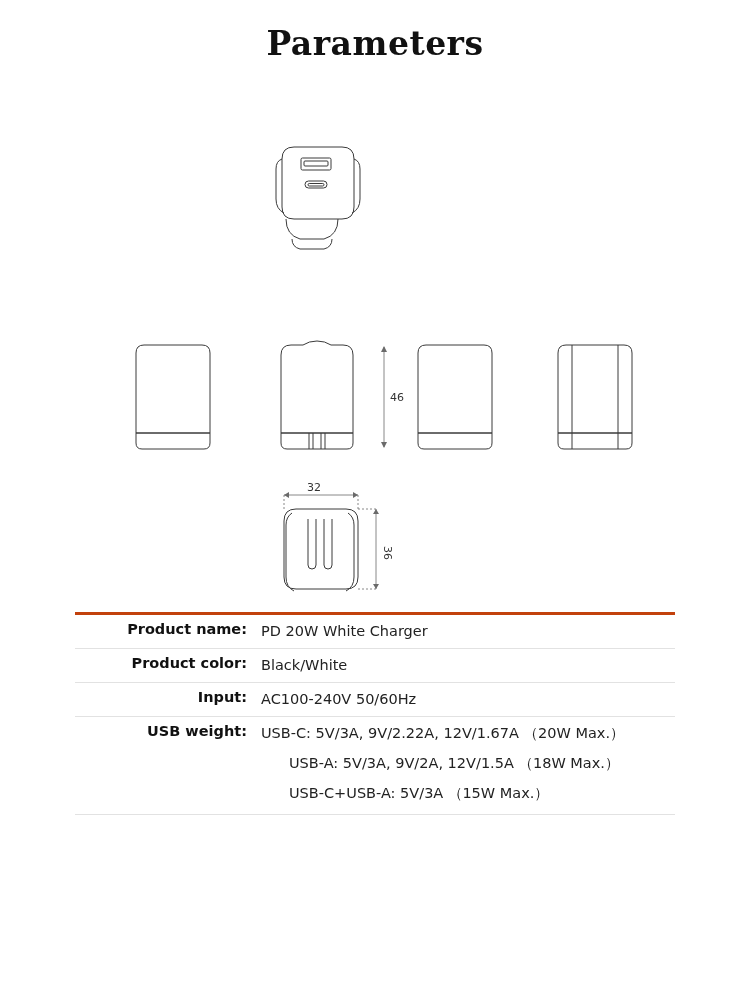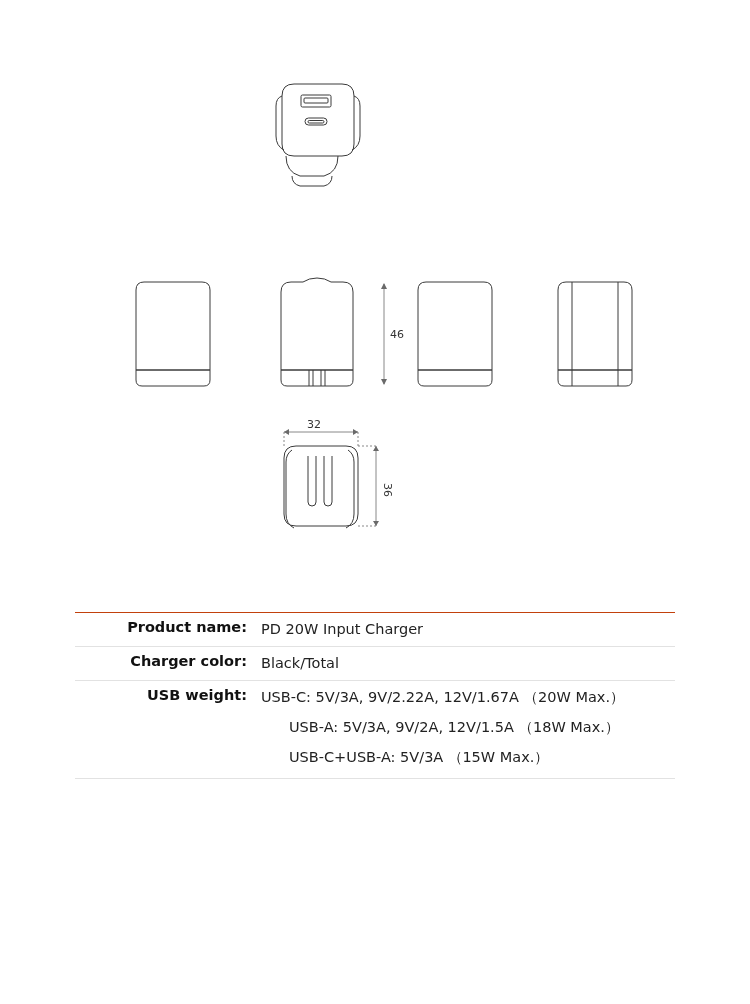--- a/index.html
+++ b/index.html
@@ -47,21 +47,21 @@
     top: 612px;
     left: 75px;
     width: 600px;
     border-collapse: collapse;
     font-size: 14.5px;
   }
   .spec-table tr {
     border-bottom: 1px solid #e2e2e2;
   }
   .spec-table tr:first-child {
-    border-top: 1px solid #c2410c;
+    border-top: 3px solid #c2410c;
   }
   .spec-table td {
     padding: 6px 0 6px 0;
     vertical-align: top;
   }
   .spec-label {
     width: 172px;
     text-align: right;
     padding-right: 14px !important;
     font-weight: bold;
@@ -79,20 +79,21 @@
     padding-top: 9px;
     margin-left: 28px;
   }
   .usb-out td { padding-bottom: 10px !important; }
 </style>
 </head>
 <body>
 
 <div class="page">
 
+  <div class="title">Parameters</div>
 
   <div class="drawings">
 
     <svg class="dwg" style="left:260px; top:62px;" width="140" height="140" viewBox="0 0 140 140">
       <g fill="none" stroke="#3a3a3a" stroke-width="1">
 
         <path d="M22 34 q0 -12 12 -12 h48 q12 0 12 12 v48 q0 12 -12 12 h-48 q-12 0 -12 -12 z"></path>
 
         <path d="M16 44 q0 -8 6 -10"></path>
         <path d="M100 44 q0 -8 -6 -10"></path>
@@ -186,25 +187,29 @@
       </g>
       <text x="126" y="70" font-size="11" fill="#333" font-family="DejaVu Sans, Liberation Sans, sans-serif" transform="rotate(90 126 70)" text-anchor="middle">36</text>
     </svg>
 
   </div>
 
   <table class="spec-table">
     <tbody>
       <tr>
         <td class="spec-label">Product name:</td>
-        <td class="spec-value">PD 20W  Input Charger</td>
+        <td class="spec-value">PD 20W  White Charger</td>
       </tr>
       <tr>
-        <td class="spec-label">Charger color:</td>
-        <td class="spec-value">Black/Total</td>
+        <td class="spec-label">Product color:</td>
+        <td class="spec-value">Black/White</td>
+      </tr>
+      <tr>
+        <td class="spec-label">Input:</td>
+        <td class="spec-value">AC100-240V 50/60Hz</td>
       </tr>
       <tr class="usb-out">
         <td class="spec-label">USB weight:</td>
         <td class="spec-value">
           <span>USB-C:   5V/3A, 9V/2.22A, 12V/1.67A   （20W Max.）</span>
           <span class="sub-line">USB-A:   5V/3A, 9V/2A, 12V/1.5A   （18W Max.）</span>
           <span class="sub-line">USB-C+USB-A: 5V/3A   （15W Max.）</span>
         </td>
       </tr>
     </tbody>

